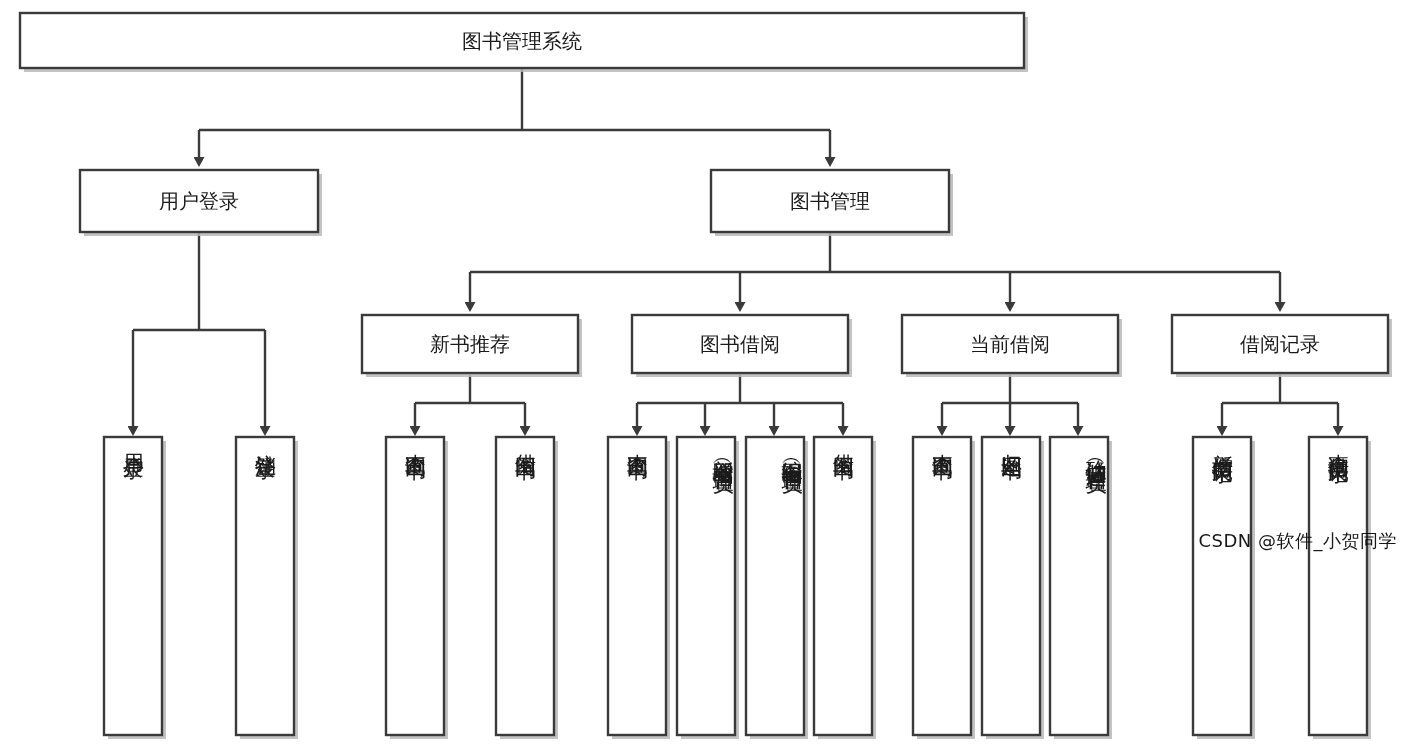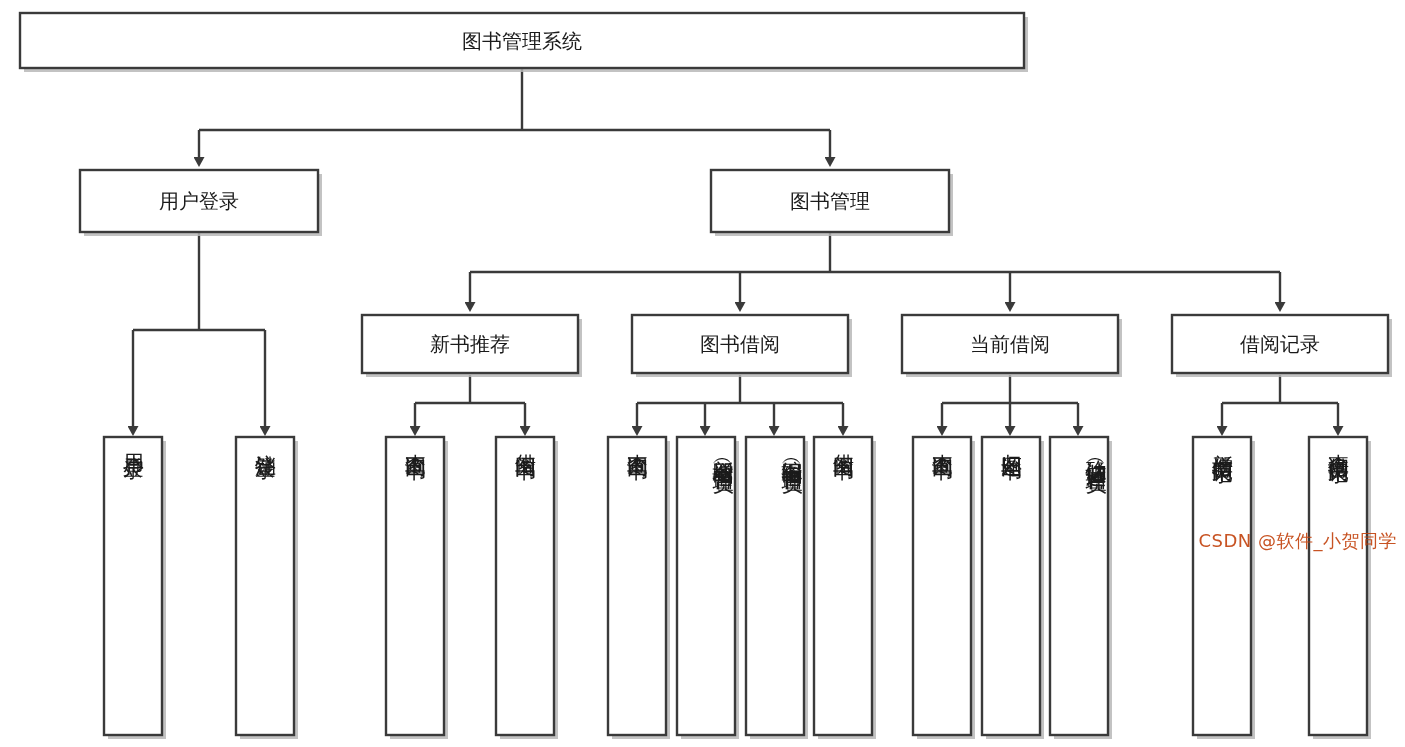--- a/index.html
+++ b/index.html
@@ -66,21 +66,21 @@
     justify-content: flex-start;
     pointer-events: none;
     white-space: nowrap;
   }
   #watermark {
     position: absolute;
     right: 8px;
     bottom: 4px;
     font-family: "DejaVu Sans", "Liberation Sans", sans-serif;
     font-size: 18px;
-    color: #c2410c;
+    color: #000000;
     opacity: 0.9;
     letter-spacing: 0.5px;
     user-select: none;
   }
 </style>
 </head>
 <body>
 
 <div id="diagram-root">
 

